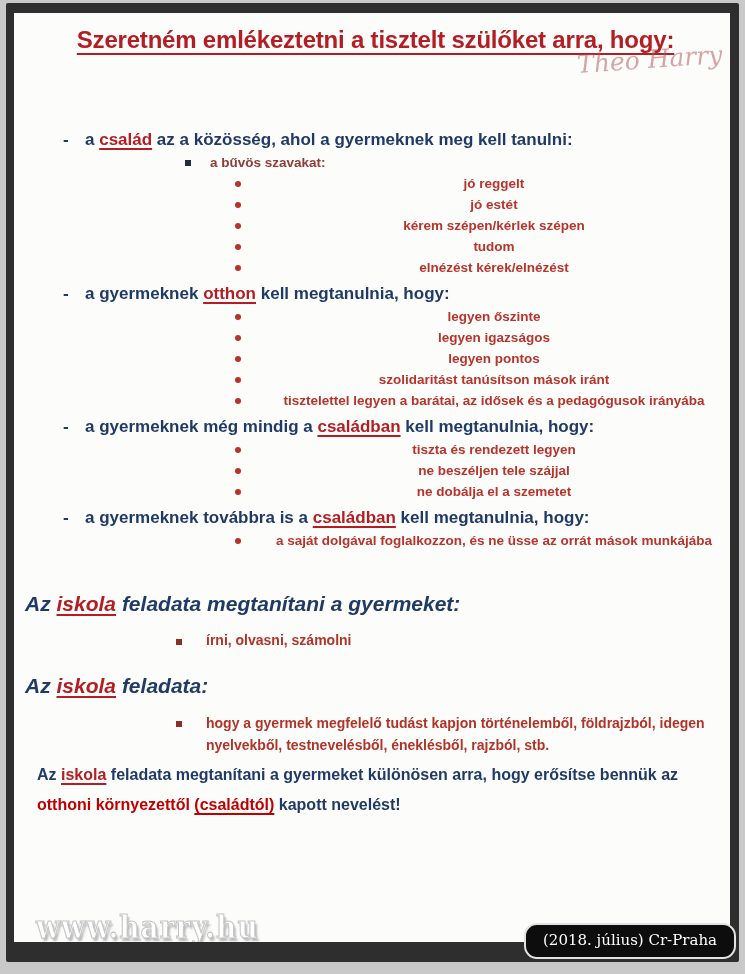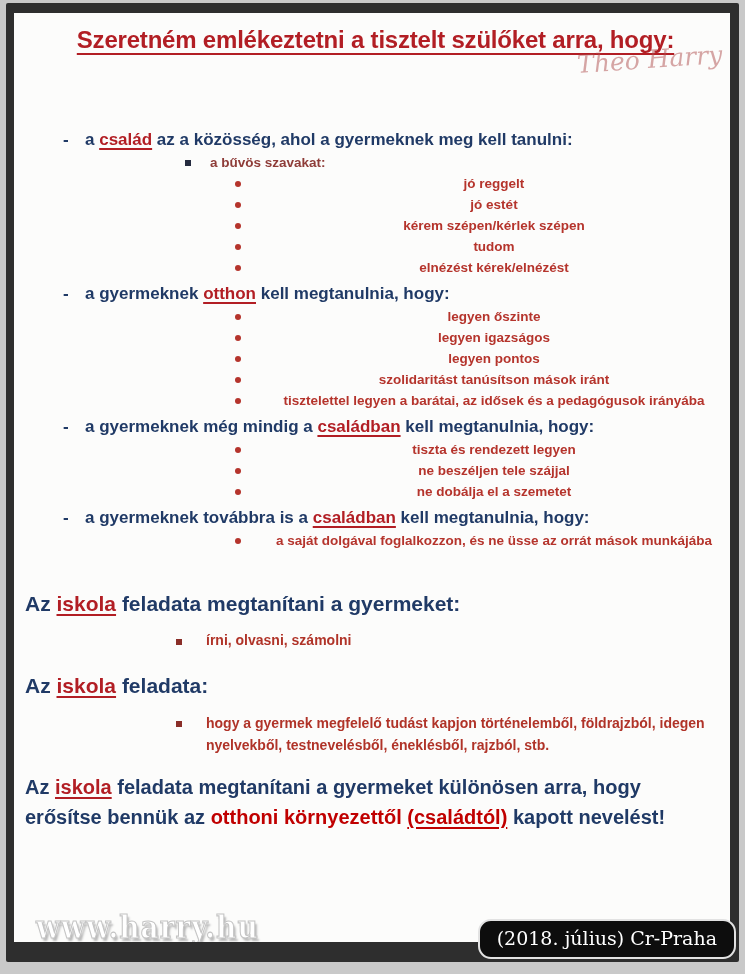--- a/index.html
+++ b/index.html
@@ -66,26 +66,27 @@
   .dash-marker{
     position:absolute;
     left:49px;top:0;
   }
   .section.school{margin-top:40px;}
   .section.school + .section.school{margin-top:22px;}
   .sec-header.school{
     font-size:21px;
     line-height:26px;
     padding-left:11px;
+    font-style:italic;
   }
   .section.final{
-    margin-top:16px;
-    font-size:20px;
+    margin-top:4px;
+    font-size:16px;
     line-height:30px;
-    padding-left:11px;
+    padding-left:23px;
     padding-right:22px;
   }
   .sec-header.final{padding-left:0;}
   .item{
     position:relative;
     font-size:13.5px;
     line-height:21px;
     color:#b5342c;
   }
   .item .b{
@@ -127,21 +128,21 @@
     text-shadow:2px 2px 2px #b8b8b8;
     transform:scaleY(1.15);
   }
   .badge{
     position:absolute;
     right:9px;bottom:15px;
     background:#0d0d0d;
     color:#ffffff;
     font-family:"DejaVu Serif",serif;
     font-weight:normal;
-    font-size:19px;
+    font-size:15px;
     padding:6px 17px 8px 17px;
     border:2px solid #e2e2e2;
     border-radius:13px;
     z-index:5;
   }
 </style>
 </head>
 <body>
 
 <div class="outer">

